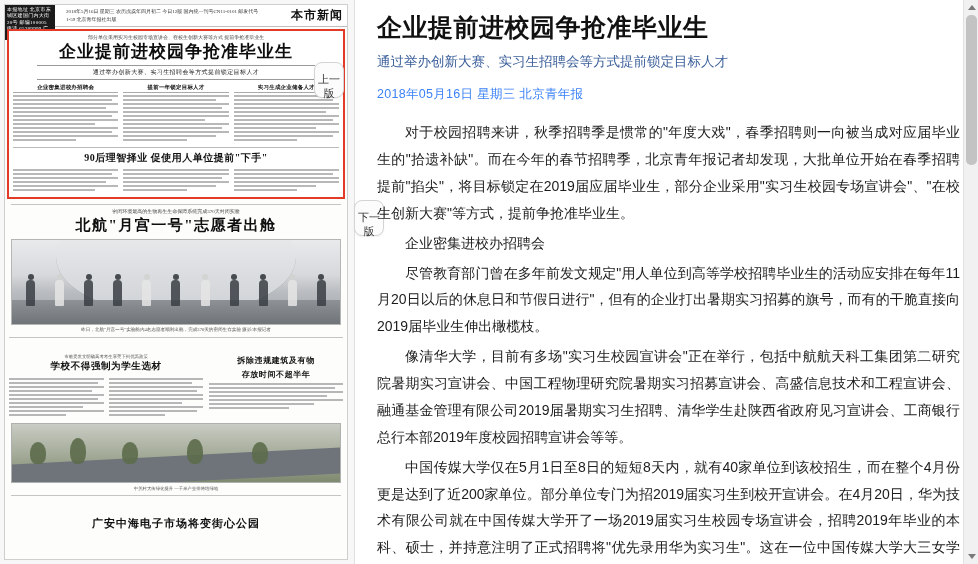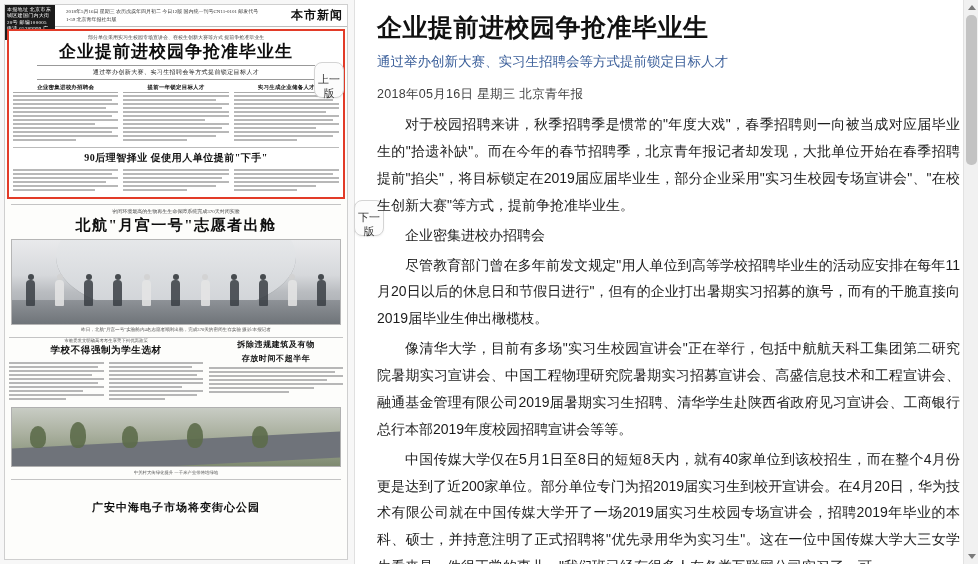--- a/index.html
+++ b/index.html
@@ -218,21 +218,21 @@
     padding: 2px 0 0 0;
     text-align: center;
   }
 
   
   .lower {
     display: flex;
     gap: 6px;
     margin: 5px 4px 0 4px;
     border-top: 1px solid #c4c4c4;
-    padding-top: 0;
+    padding-top: 16px;
   }
   .lower .lcol { flex: 1 1 0; }
   .lower .lcol.wide { flex: 1.45 1 0; }
   .mini-kicker {
     font-size: 4.4px;
     color: #555;
     text-align: center;
     margin-bottom: 1px;
   }
   .mini-title {
@@ -325,22 +325,22 @@
     font-family: "Liberation Sans", sans-serif;
   }
   .art-sub {
     font-size: 13.5px;
     color: #3b5f9a;
     margin: 0 0 14px 0;
     line-height: 1.4;
   }
   .art-meta {
     font-size: 12.5px;
-    color: #404040;
-    margin: 0 0 8px 0;
+    color: #3b82f6;
+    margin: 0 0 16px 0;
     letter-spacing: .3px;
   }
   .art-body p {
     font-size: 14px;
     line-height: 1.92;
     color: #1c1c1c;
     margin: 0 0 3px 0;
     text-indent: 2em;
     text-align: justify;
   }

